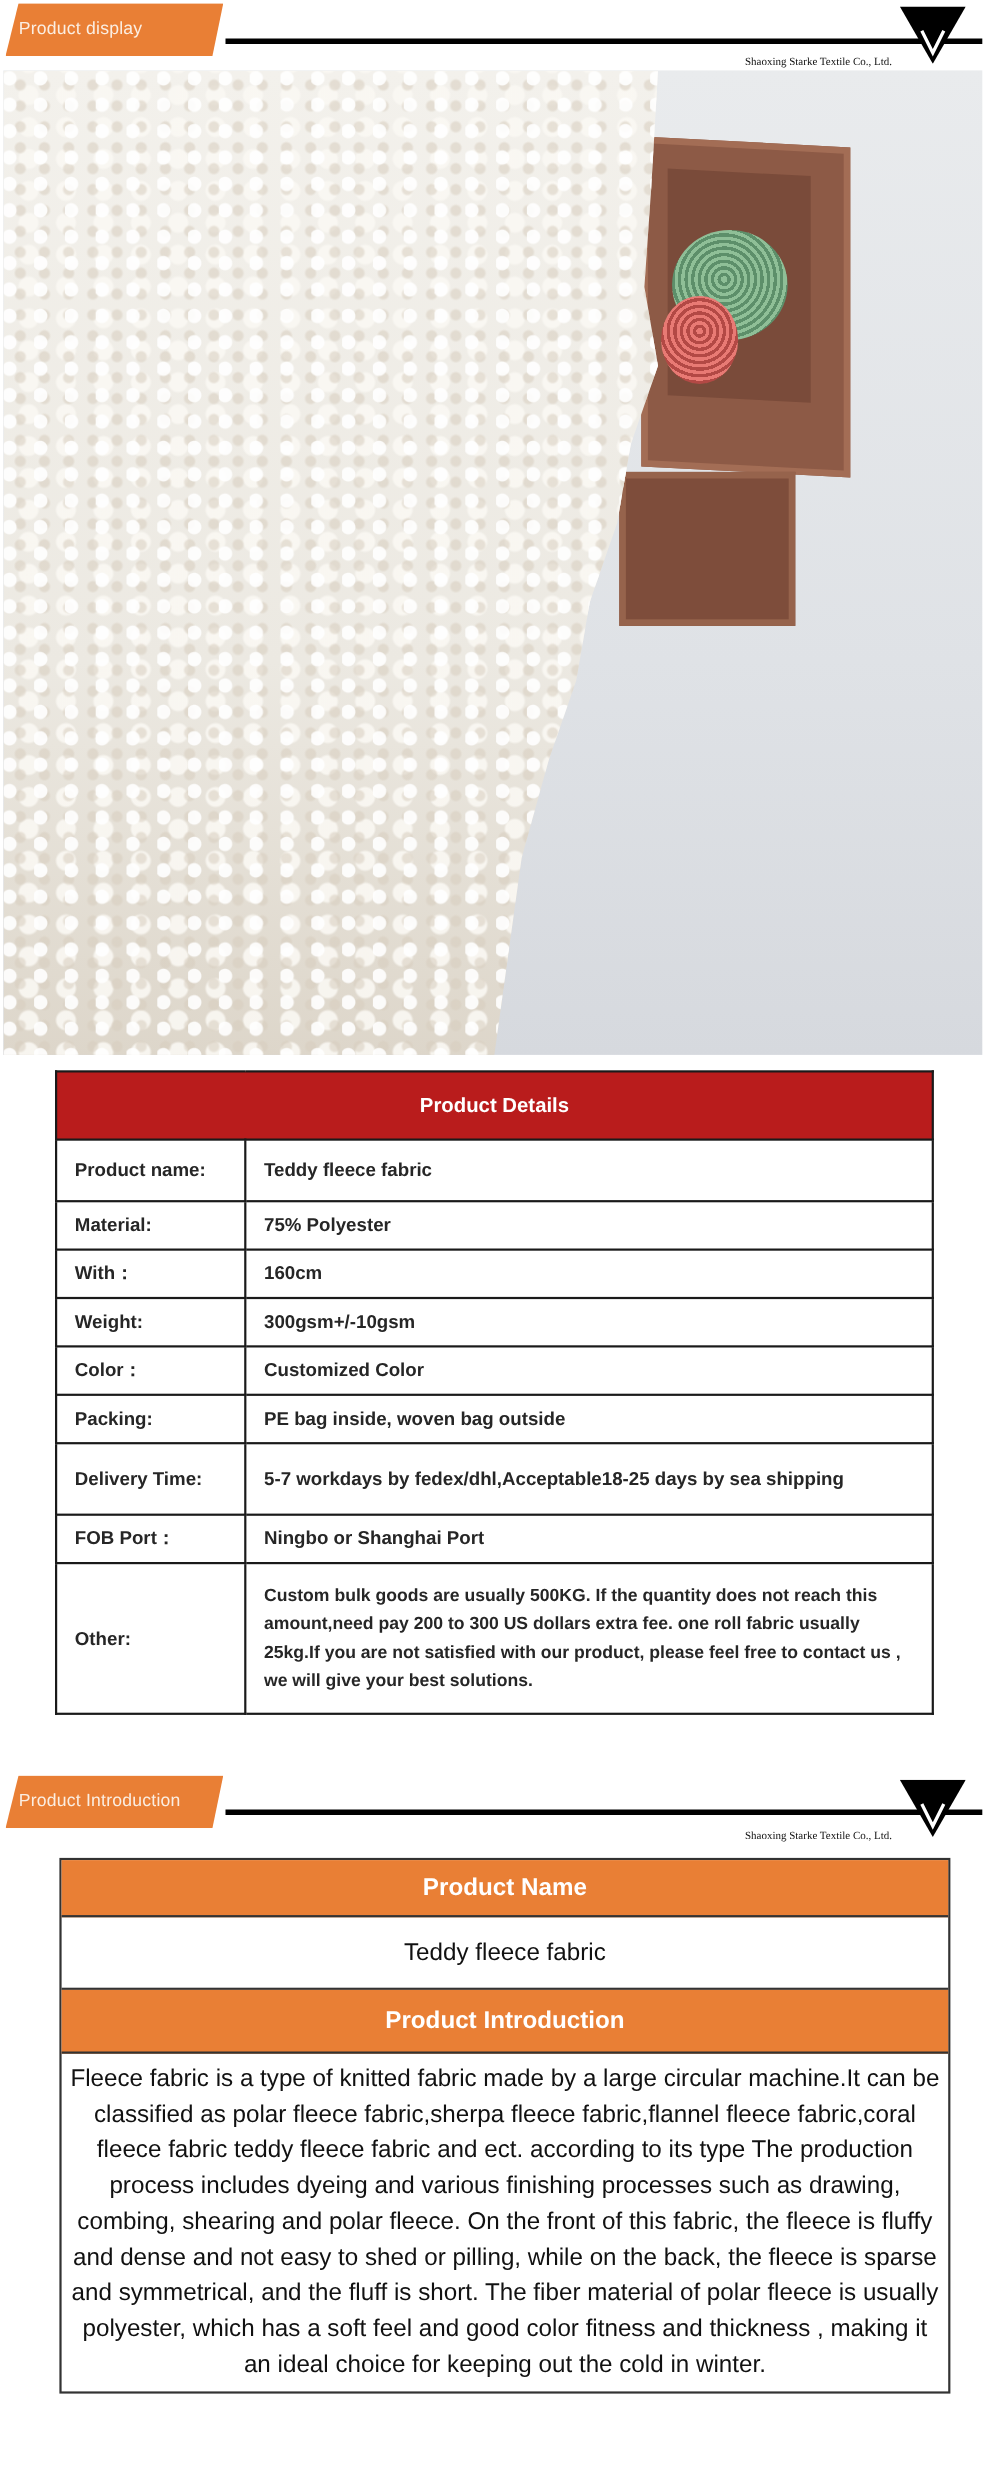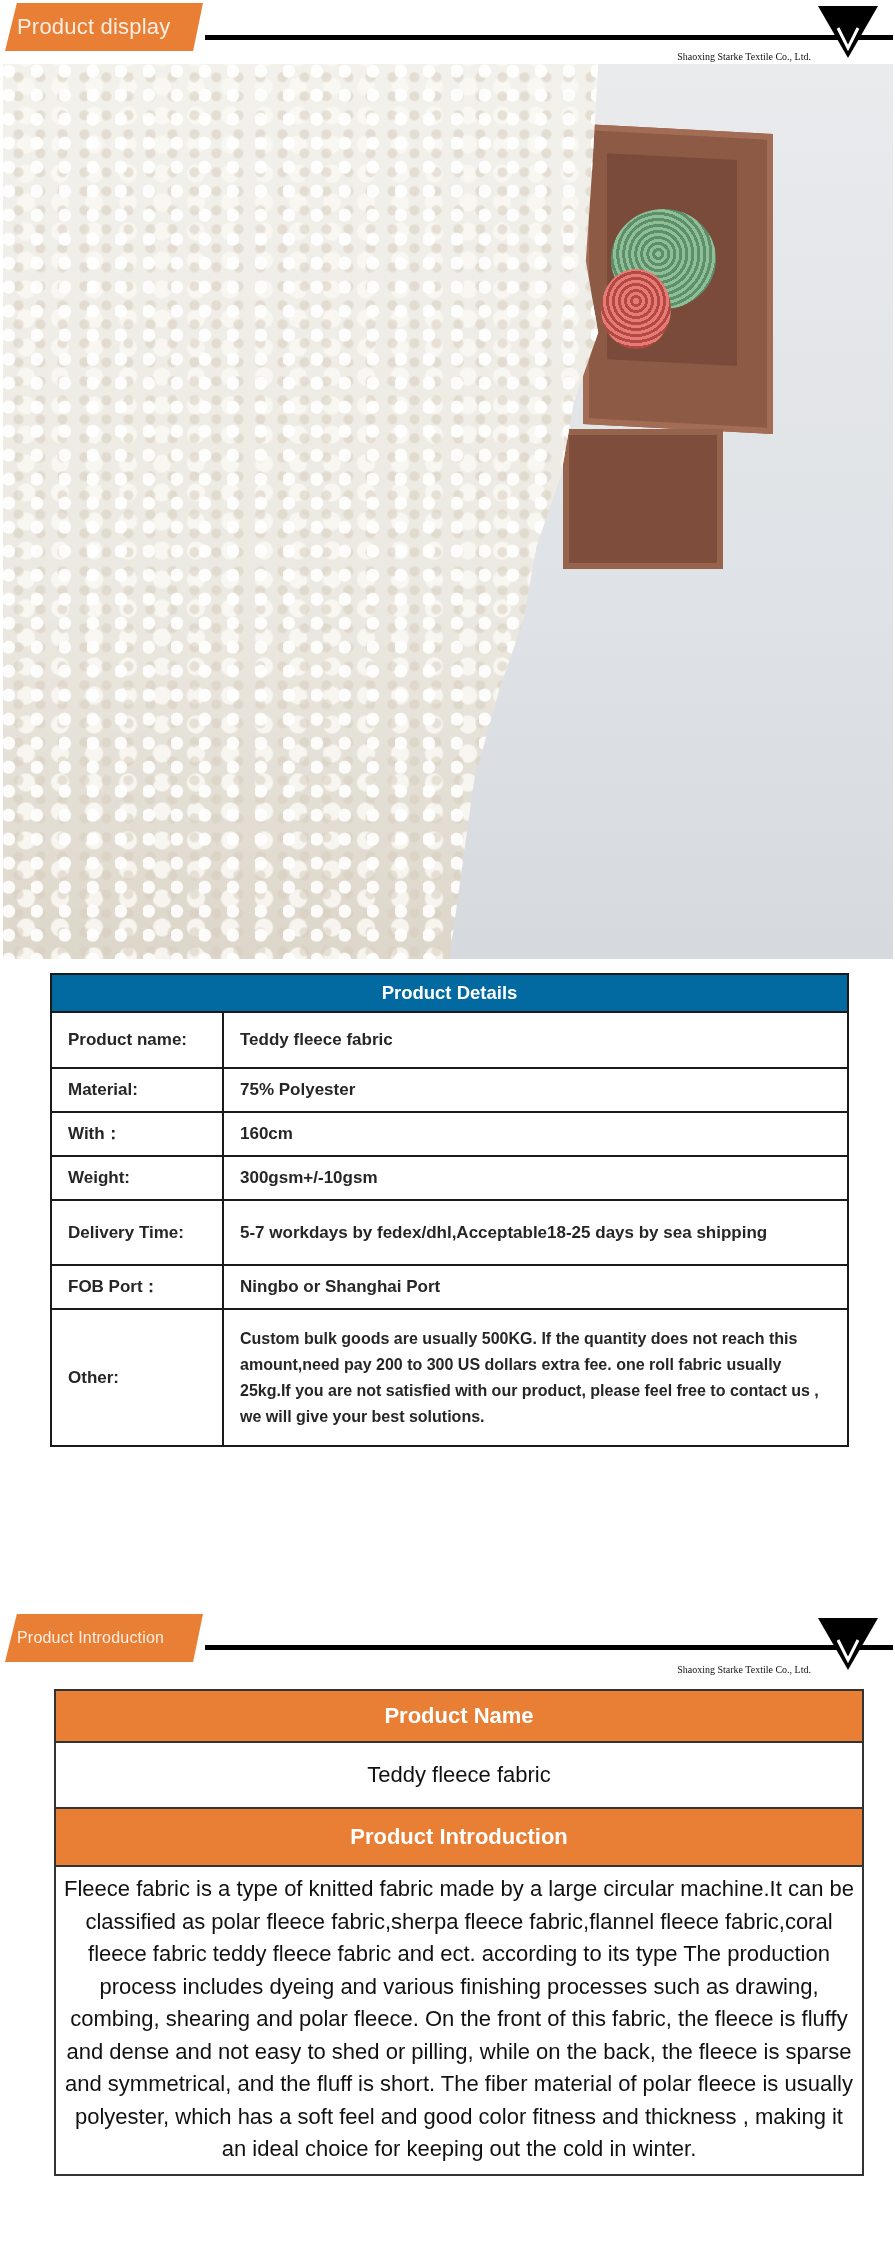--- a/index.html
+++ b/index.html
@@ -1,21 +1,21 @@
 <!DOCTYPE html>
 <html><head>
 <meta charset="utf-8">
 <style>
   html, body { margin: 0; padding: 0; background: #ffffff; }
   body { width: 895px; height: 2252px; position: relative; overflow: hidden; font-family: "Liberation Sans", sans-serif; color: #222; }
 
   
   .sec-header { position: absolute; left: 0; width: 895px; height: 70px; }
   .sec-banner { position: absolute; left: 5px; width: 198px; height: 48px; background: #E97F35; clip-path: polygon(6% 0, 100% 0, 95% 100%, 0 100%); color: #fbeee2; font-family: "Liberation Sans Narrow", "Liberation Sans", sans-serif; display: flex; align-items: center; padding-left: 12px; box-sizing: border-box; letter-spacing: 0.2px; }
-  .sec-banner.big { font-size: 22px; top: 3px; }
+  .sec-banner.big { font-size: 16px; top: 3px; }
   .sec-banner.small { font-size: 16px; top: 0; }
   .sec-line { position: absolute; left: 205px; right: 2px; height: 5px; background: #000; }
   .sec-company { position: absolute; right: 84px; font-family: "Liberation Serif", serif; font-size: 10px; color: #111; margin-top: 43px; }
   .sec-logo { position: absolute; left: 818px; width: 60px; height: 52px; }
 
   
   .photo { position: absolute; left: 3px; top: 64px; width: 890px; height: 895px; overflow: hidden;
     background: linear-gradient(180deg, #e9ebed 0%, #dfe2e6 60%, #d6d9de 100%); }
   .fleece { position: absolute; left: 0; top: 0; width: 620px; height: 895px;
     clip-path: polygon(0 0, 96% 0, 95% 12%, 94% 22%, 96% 30%, 92% 38%, 90% 46%, 86% 54%, 84% 62%, 80% 70%, 76% 80%, 74% 90%, 72% 100%, 0 100%);
@@ -26,21 +26,21 @@
       linear-gradient(180deg, #f3f1ec 0%, #ece9e2 60%, #ddd6ca 100%); }
   .box-upper { position: absolute; left: 580px; top: 65px; width: 190px; height: 300px; background: #8d5a46; border: 6px solid #a36d55; box-sizing: border-box; transform: skewY(3deg); }
   .box-upper-inner { position: absolute; left: 18px; top: 22px; right: 30px; bottom: 60px; background: #7a4b3a; }
   .box-lower { position: absolute; left: 560px; top: 365px; width: 160px; height: 140px; background: #7e4d3b; border: 6px solid #96634c; box-sizing: border-box; }
   .yarn-green { position: absolute; left: 608px; top: 145px; width: 105px; height: 100px; border-radius: 50%; background: repeating-radial-gradient(circle at 45% 45%, #8fbf97 0 3px, #5d8f6a 3px 6px); }
   .yarn-pink { position: absolute; left: 598px; top: 205px; width: 70px; height: 80px; border-radius: 50%; background: repeating-radial-gradient(circle at 50% 40%, #e87a74 0 3px, #b34945 3px 6px); }
 
   
   table.details { position: absolute; left: 50px; top: 973px; width: 799px; border-collapse: collapse; font-size: 17px; }
   table.details td, table.details th { border: 2px solid #1a1a1a; }
-  table.details th { background: #0369a1; color: #fff; height: 36px; font-size: 18.5px; font-weight: bold; text-align: center; padding: 0; }
+  table.details th { background: #b91c1c; color: #fff; height: 36px; font-size: 18.5px; font-weight: bold; text-align: center; padding: 12px; }
   table.details td { padding: 2px 16px; line-height: 24px; font-weight: bold; color: #262626; vertical-align: middle; }
   table.details td.label { width: 138px; }
   .r-name td { height: 50px; }
   .r-std td { height: 38px; }
   .r-deliv td { height: 59px; }
   .r-other td { height: 131px; }
   .r-other td.value { font-family: "Liberation Sans Narrow", "Liberation Sans", sans-serif; font-size: 16px; line-height: 26px; }
 
   
   .intro-box { position: absolute; left: 54px; top: 1689px; width: 810px; border: 2px solid #333; box-sizing: border-box; }
@@ -87,20 +87,28 @@
     <td class="value">75% Polyester</td>
   </tr>
   <tr class="r-std">
     <td class="label">With：</td>
     <td class="value">160cm</td>
   </tr>
   <tr class="r-std">
     <td class="label">Weight:</td>
     <td class="value">300gsm+/-10gsm</td>
   </tr>
+  <tr class="r-std">
+    <td class="label">Color：</td>
+    <td class="value">Customized Color</td>
+  </tr>
+  <tr class="r-std">
+    <td class="label">Packing:</td>
+    <td class="value">PE bag inside, woven bag outside</td>
+  </tr>
   <tr class="r-deliv">
     <td class="label">Delivery Time:</td>
     <td class="value">5-7 workdays by fedex/dhl,Acceptable18-25 days by sea shipping</td>
   </tr>
   <tr class="r-std">
     <td class="label">FOB Port：</td>
     <td class="value">Ningbo or Shanghai Port</td>
   </tr>
   <tr class="r-other">
     <td class="label">Other:</td>

